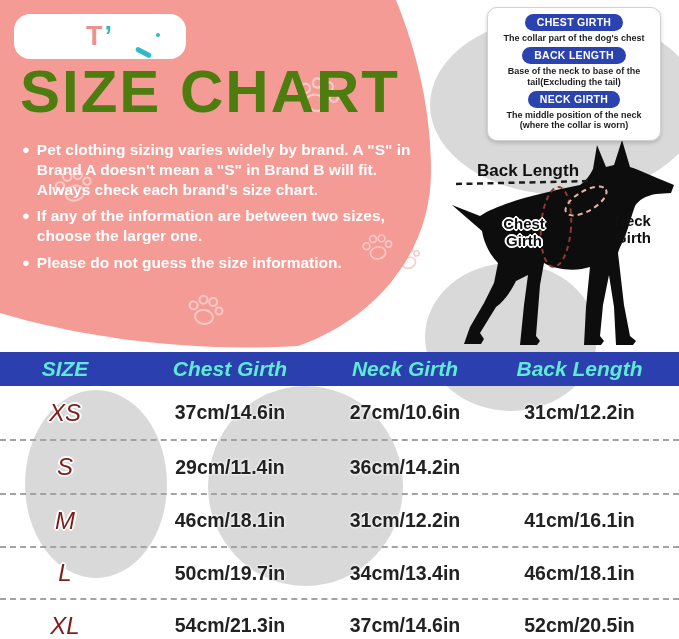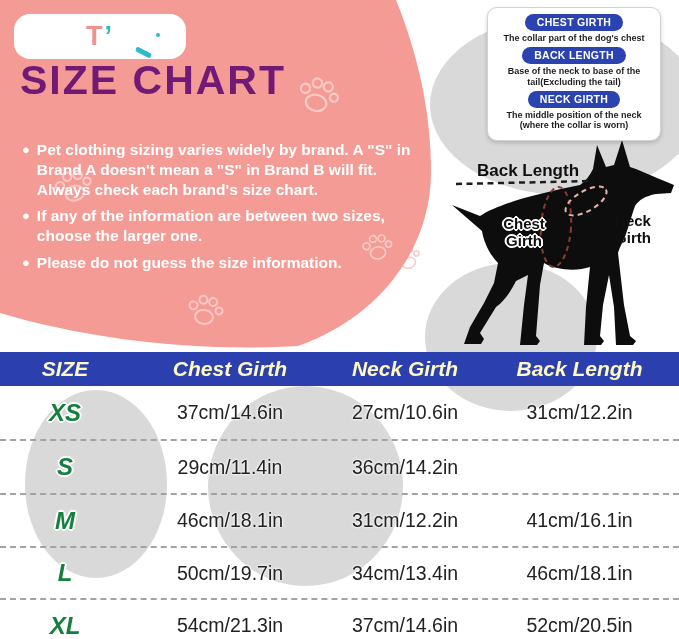--- a/index.html
+++ b/index.html
@@ -25,22 +25,22 @@
   .logo{
     position:absolute;left:14px;top:14px;z-index:3;width:172px;height:45px;
     background:#fff;border-radius:16px;display:flex;align-items:center;justify-content:center;
     font-weight:bold;font-size:27px;letter-spacing:1px;color:#ef918c;
   }
   .logo .apos{color:#2fb9c9;margin:0 1px;}
   .logo .q-tail{position:absolute;left:121px;top:36px;width:17px;height:5px;border-radius:3px;
     background:#2fb9c9;transform:rotate(28deg);}
   .logo .q-dot{position:absolute;left:142px;top:19px;width:4px;height:4px;border-radius:50%;background:#2fb9c9;}
   .page-title{
-    position:absolute;left:20px;top:57px;z-index:3;color:#701a75;
-    font-size:41px;font-weight:bold;letter-spacing:2px;white-space:nowrap;
+    position:absolute;left:20px;top:57px;z-index:3;color:#4d7c0f;
+    font-size:60px;font-weight:bold;letter-spacing:2px;white-space:nowrap;
   }
   .notes{position:absolute;left:22px;top:140px;z-index:3;width:408px;margin:0;padding:0;list-style:none;
     color:#ffffff;font-size:15.5px;font-weight:bold;line-height:1.28;}
   .notes li{display:flex;margin-bottom:7px;}
   .notes .dot{flex:0 0 auto;margin-right:7px;font-size:13px;line-height:1.5;}
 
   
   .guide-card{
     position:absolute;left:487px;top:7px;z-index:4;width:174px;min-height:112px;
     background:#fff;border:1px solid #d2d2d2;border-radius:10px;
@@ -61,40 +61,40 @@
   .diagram-label{position:absolute;z-index:5;color:#101010;font-weight:bold;}
   .label-back-length{left:477px;top:161px;font-size:17px;white-space:nowrap;}
   .label-chest-girth{left:497px;top:216px;width:54px;font-size:15px;line-height:1.1;text-align:center;
     text-shadow:-2px 0 #fff,2px 0 #fff,0 -2px #fff,0 2px #fff,-1px -1px #fff,1px 1px #fff,1px -1px #fff,-1px 1px #fff;}
   .label-neck-girth{left:607px;top:212px;width:52px;font-size:15px;line-height:1.15;text-align:center;}
 
   
   .tbl-header{
     position:absolute;left:0;top:352px;z-index:4;width:679px;height:34px;background:#2b40ae;
     display:grid;grid-template-columns:130px 200px 150px 199px;align-items:center;
-    color:#fef9c3;font-style:italic;font-weight:bold;font-size:21px;
+    color:#5eead4;font-style:italic;font-weight:bold;font-size:21px;
   }
   .tbl-header span{text-align:center;}
   .tbl-rows{position:absolute;left:0;top:386px;z-index:3;width:679px;}
   .tbl-row{
     display:grid;grid-template-columns:130px 200px 150px 199px;align-items:center;
     border-bottom:2px dashed #a3a3a3;
   }
   .tbl-row:nth-child(1){height:55px;}
   .tbl-row:nth-child(2){height:54px;}
   .tbl-row:nth-child(3){height:53px;}
   .tbl-row:nth-child(4){height:52px;}
   .tbl-row:nth-child(5){height:51px;border-bottom:none;}
   .cell{text-align:center;}
   .cell-size{
-    font-style:italic;font-weight:bold;font-size:24px;color:#15803d;
+    font-style:italic;font-weight:normal;font-size:24px;color:#7f1d1d;
     text-shadow:-2px 0 #fff,2px 0 #fff,0 -2px #fff,0 2px #fff,-1px -1px #fff,1px 1px #fff,1px -1px #fff,-1px 1px #fff;
   }
   .cell-val{
-    font-size:19.5px;font-weight:normal;color:#222;
+    font-size:19.5px;font-weight:bold;color:#222;
     text-shadow:0 0 3px #fff,0 0 3px #fff;
   }
 </style>
 </head>
 <body>
 
 <div class="stage">
 
   <svg class="pink-blob" width="445" height="360" viewBox="0 0 445 360">
     <path d="M0 0 L396 0 C417 52 431 110 431 172 C431 250 378 318 298 346 C200 352 90 340 0 313 Z" fill="#f49b96"></path>

